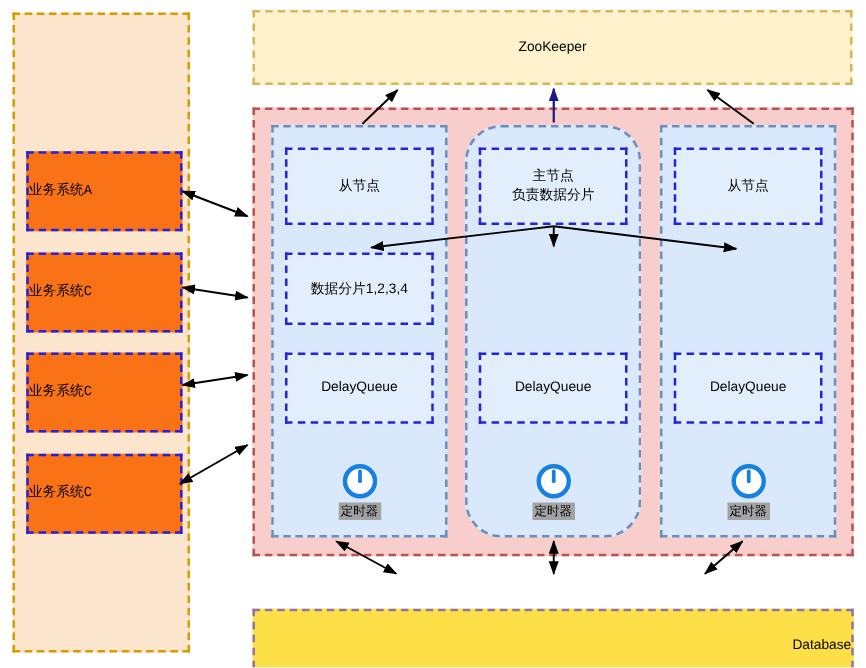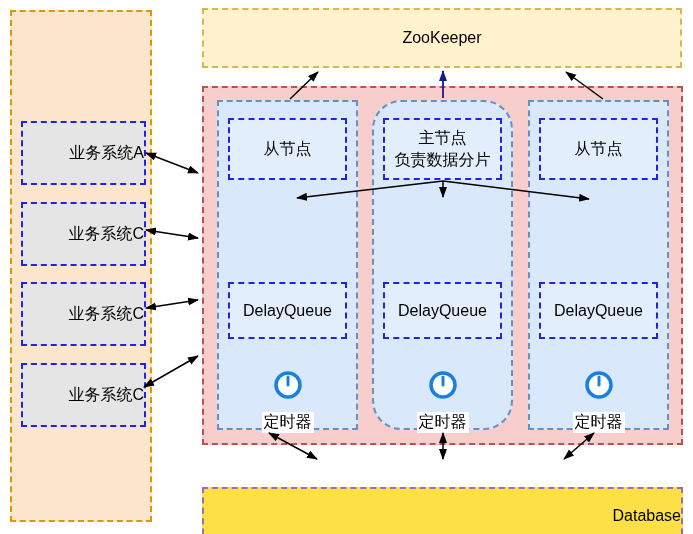--- a/index.html
+++ b/index.html
@@ -1,42 +1,42 @@
 <!DOCTYPE html>
 <html><head>
 <meta charset="utf-8">
 <style>
   html,body{margin:0;padding:0;background:#fff;}
   body{font-family:"Liberation Sans","DejaVu Sans",sans-serif;color:#000;}
   .canvas{position:relative;width:693px;height:534px;background:#fff;overflow:hidden;}
   .panel{position:absolute;box-sizing:border-box;}
-  .label{font-size:16px;line-height:1.35;text-align:center;white-space:pre-line;}
+  .label{font-size:11px;line-height:1.35;text-align:center;white-space:pre-line;}
 
   
   .left-panel{left:10px;top:10px;width:142px;height:512px;background:#FCE5CD;border:2px dashed #D79B00;}
-  .biz-box{position:absolute;left:9px;width:121px;height:60px;background:#e5e5e5;
-           border:2px dashed #2222E0;display:flex;align-items:center;justify-content:flex-end;}
+  .biz-box{position:absolute;left:9px;width:121px;height:60px;background:#f97316;
+           border:2px dashed #2222E0;display:flex;align-items:center;justify-content:flex-start;font-family:Liberation Mono, monospace;}
 
   
   .zookeeper{left:202px;top:8px;width:480px;height:60px;background:#FFF2CC;border:2px dashed #D6B656;
              display:flex;align-items:center;justify-content:center;}
 
   
   .cluster{left:202px;top:86px;width:481px;height:359px;background:#F8CECC;border:2px dashed #B85450;}
 
   
   .column{position:absolute;top:100px;width:141px;height:330px;background:#DAE8FC;border:2px dashed #6C8EBF;box-sizing:border-box;}
   .col-1{left:217px;} .col-2{left:372px;border-radius:29px;} .col-3{left:528px;}
   .inner-box{position:absolute;left:9px;width:119px;background:#E3EEFC;border:2px dashed #2222E0;
              box-sizing:border-box;display:flex;align-items:center;justify-content:center;}
   .node-box{top:16px;height:62px;}
   .shard-box{top:100px;height:58px;}
   .queue-box{top:180px;height:57px;}
   .timer{position:absolute;left:0;top:266px;width:100%;display:flex;flex-direction:column;align-items:center;}
-  .timer-label{font-size:16px;background:#ffffff;padding:0 2px;margin-top:12px;}
+  .timer-label{font-size:10px;background:#a3a3a3;padding:0 2px;margin-top:2px;}
 
   
   .database{left:202px;top:487px;width:481px;height:58px;background:#fde047;border:2px dashed #9673A6;
             display:flex;align-items:center;justify-content:flex-end;}
 
   .arrows{position:absolute;left:0;top:0;width:693px;height:534px;pointer-events:none;}
 </style>
 </head>
 <body>
 
@@ -59,20 +59,23 @@
 
   <div class="panel zookeeper">
     <span class="label">ZooKeeper</span>
   </div>
 
   <div class="panel cluster"></div>
 
   <div class="column col-1">
     <div class="inner-box node-box">
       <span class="label">从节点</span>
+    </div>
+    <div class="inner-box shard-box">
+      <span class="label">数据分片1,2,3,4</span>
     </div>
     <div class="inner-box queue-box">
       <span class="label">DelayQueue</span>
     </div>
     <div class="timer">
       <svg width="32" height="32" viewBox="0 0 32 32">
         <circle cx="16" cy="17" r="12" fill="#ffffff" stroke="#1780E0" stroke-width="3.5"></circle>
         <line x1="16" y1="17" x2="16" y2="9" stroke="#1780E0" stroke-width="3" stroke-linecap="round"></line>
       </svg>
       <span class="timer-label">定时器</span>

